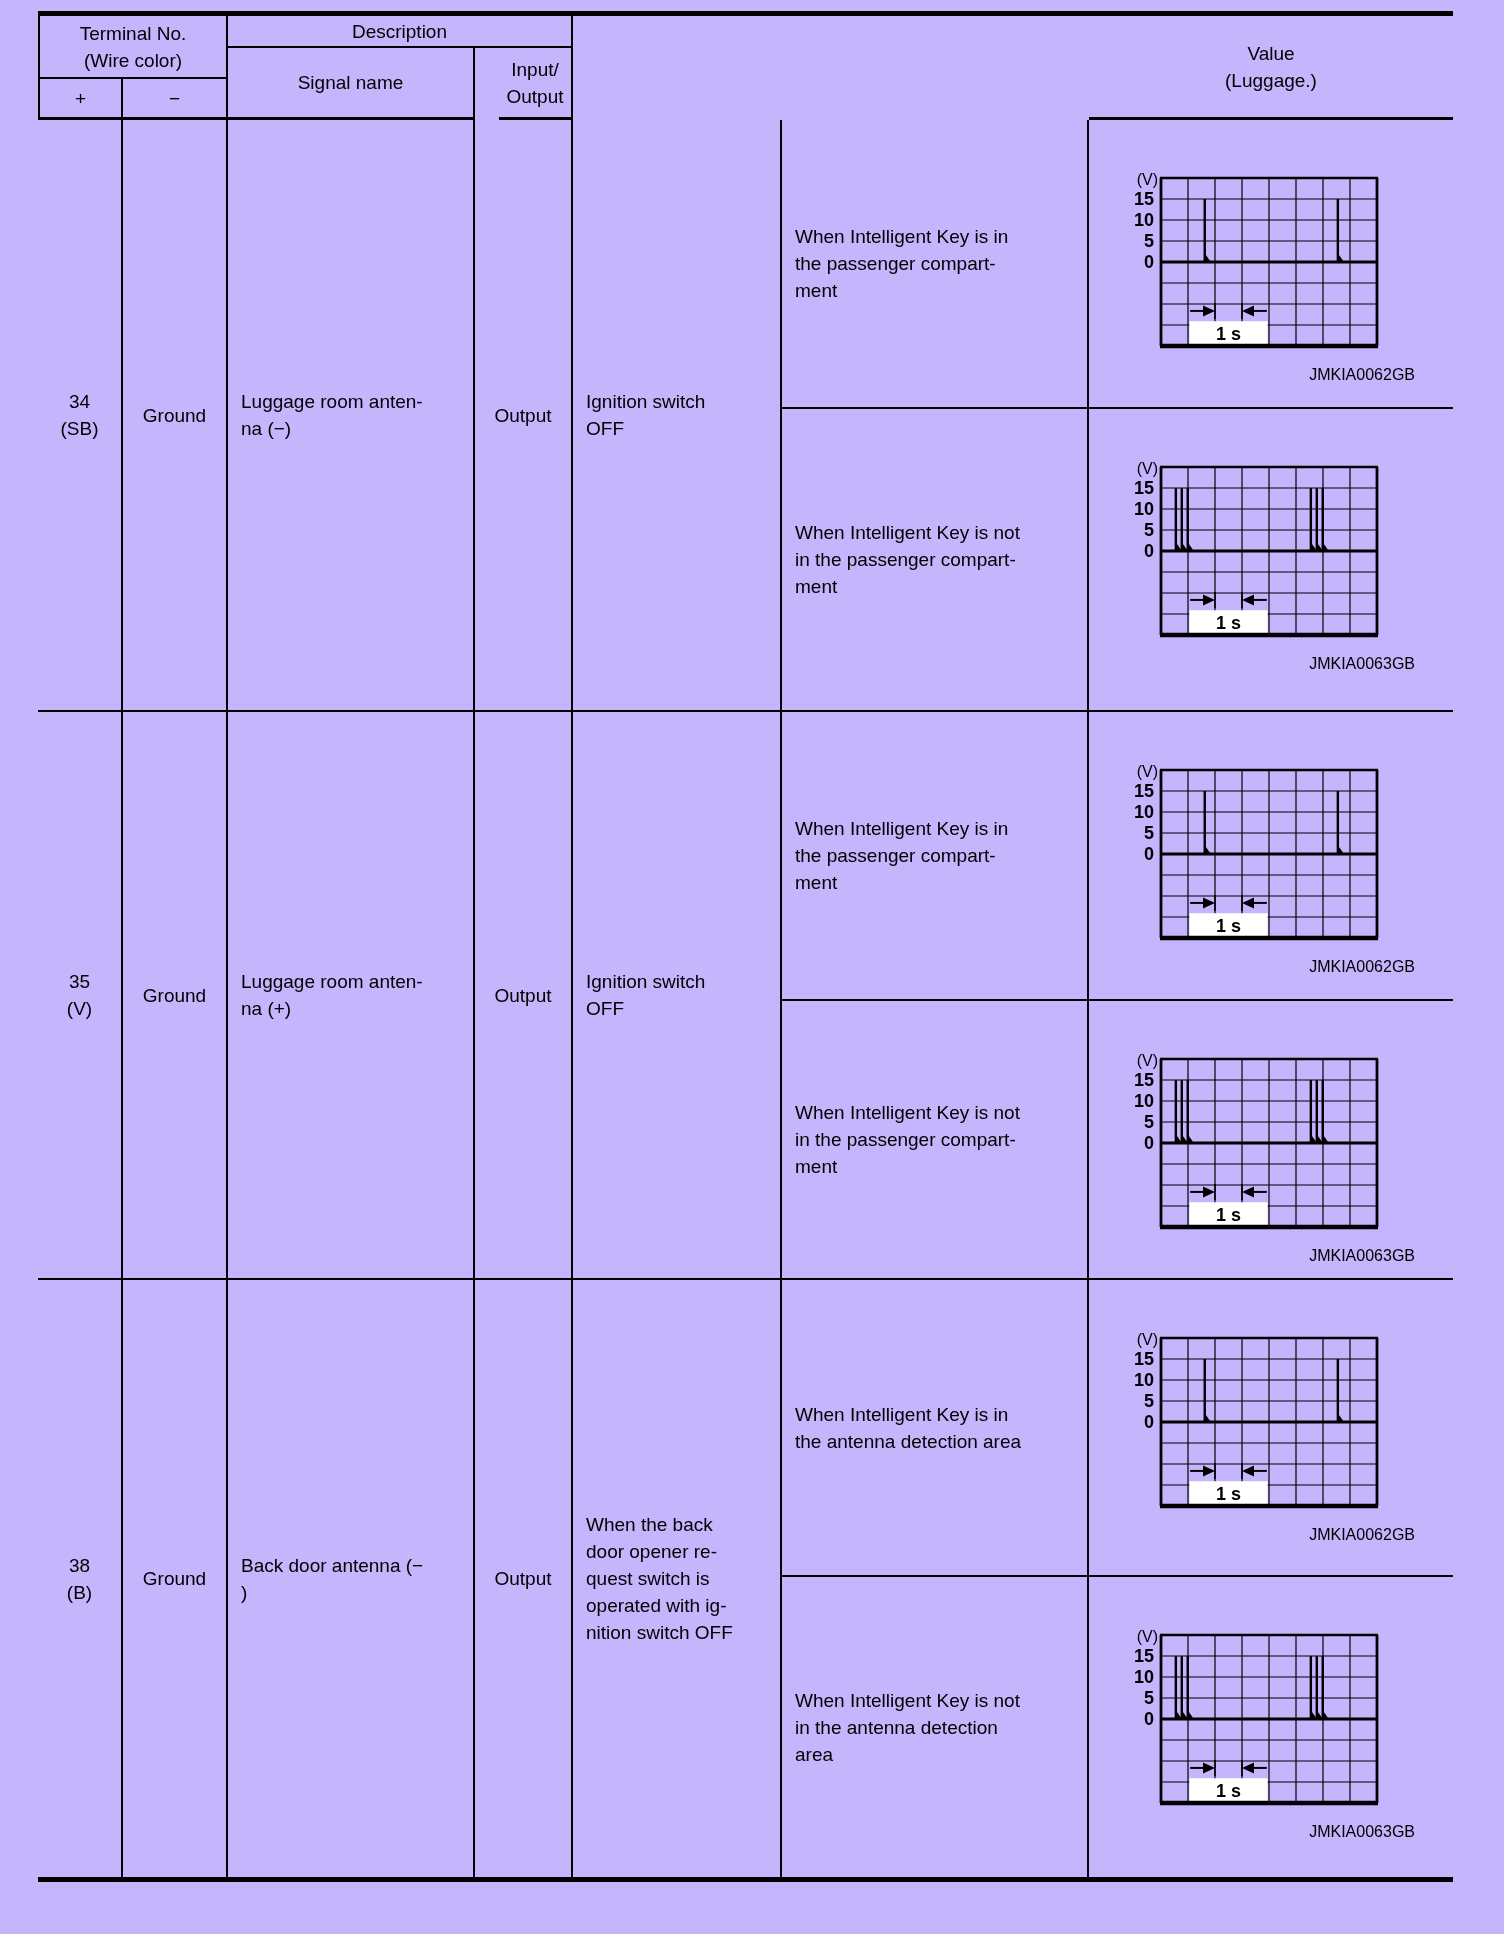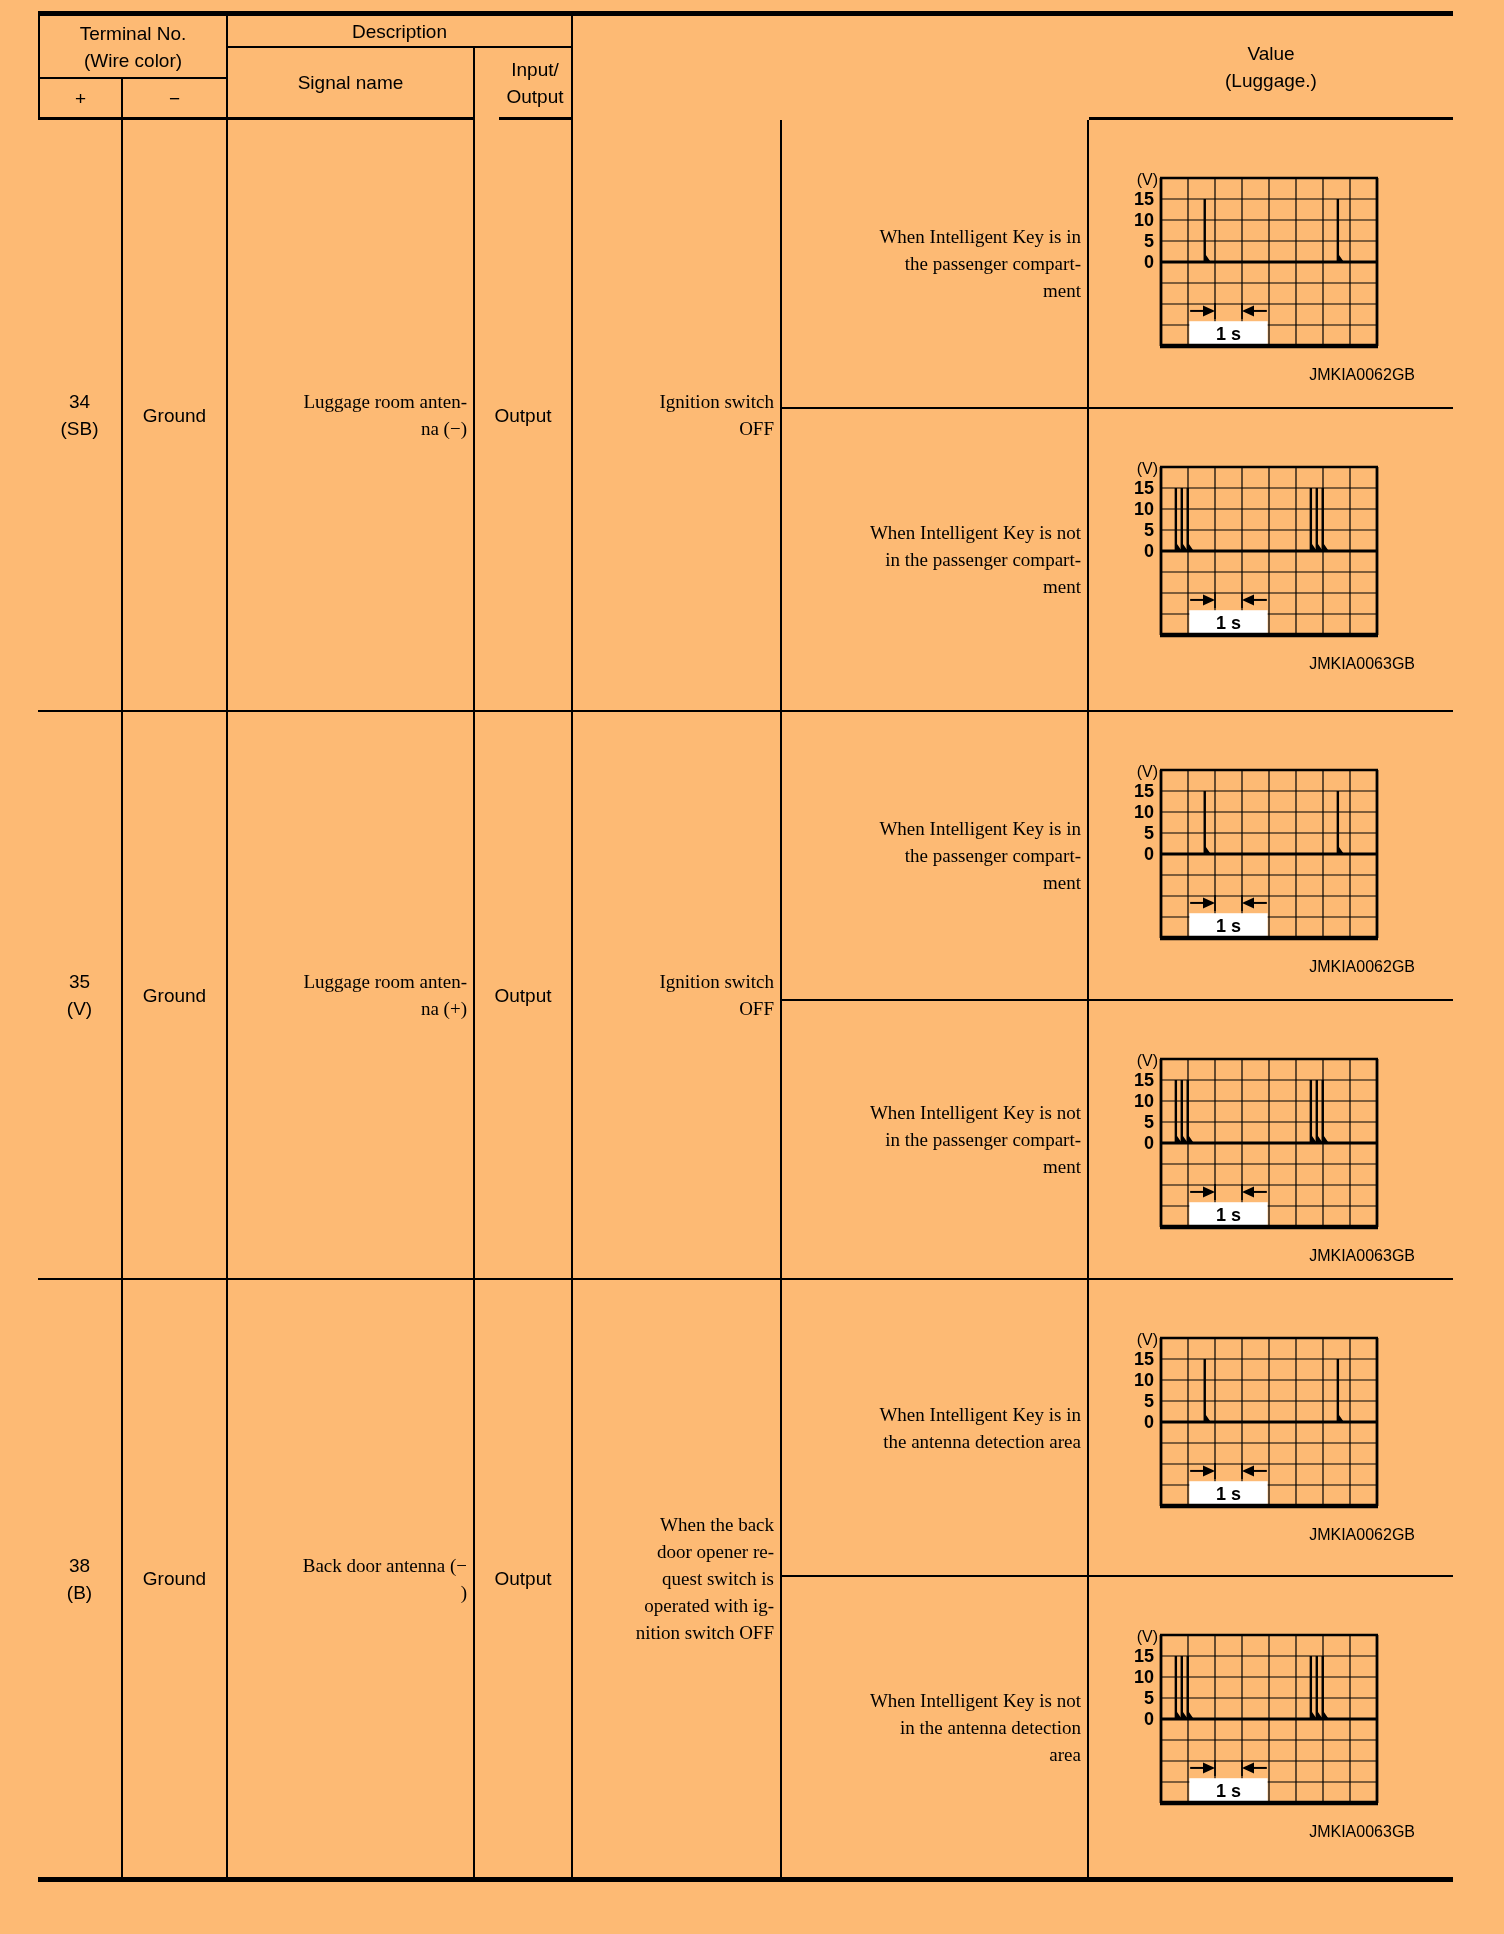--- a/index.html
+++ b/index.html
@@ -1,27 +1,27 @@
 <!DOCTYPE html>
 <html><head>
 <meta charset="utf-8">
 <style>
   html,body{margin:0;padding:0;background:#fff;}
-  #page{position:relative;width:1504px;height:1934px;background:#fdba74;color:#000;
+  #page{position:relative;width:1504px;height:1934px;background:#c4b5fd;color:#000;
         font-family:"Liberation Sans","DejaVu Sans",sans-serif;}
   #tbl{position:absolute;left:38px;top:11px;width:1415px;
        display:grid;
        grid-template-columns:85px 105px 247px 98px 209px 307px 364px;
        grid-template-rows:32px 31px 41px 289px 303px 289px 279px 297px 300px;
        border-top:5px solid #000;border-bottom:5px solid #000;
        box-sizing:content-box;}
   .cell{box-sizing:border-box;display:flex;flex-direction:column;justify-content:center;
         font-size:19px;line-height:27px;overflow:hidden;}
   .center{align-items:center;text-align:center;}
-  .left{align-items:flex-end;text-align:left;padding-left:13px;padding-right:6px;font-family:Liberation Serif, serif;}
+  .left{align-items:flex-start;text-align:left;padding-left:13px;padding-right:6px;}
   .br{border-right:2px solid #000;}
   .bl{border-left:2px solid #000;}
   .bb2{border-bottom:2px solid #000;}
   .bb3{border-bottom:3px solid #000;}
   
   .h-terminal{grid-area:1/1/3/3;}
   .h-plus{grid-area:3/1/4/2;}
   .h-minus{grid-area:3/2/4/3;}
   .h-desc{grid-area:1/3/2/5;}
   .h-signal{grid-area:2/3/4/4;}

